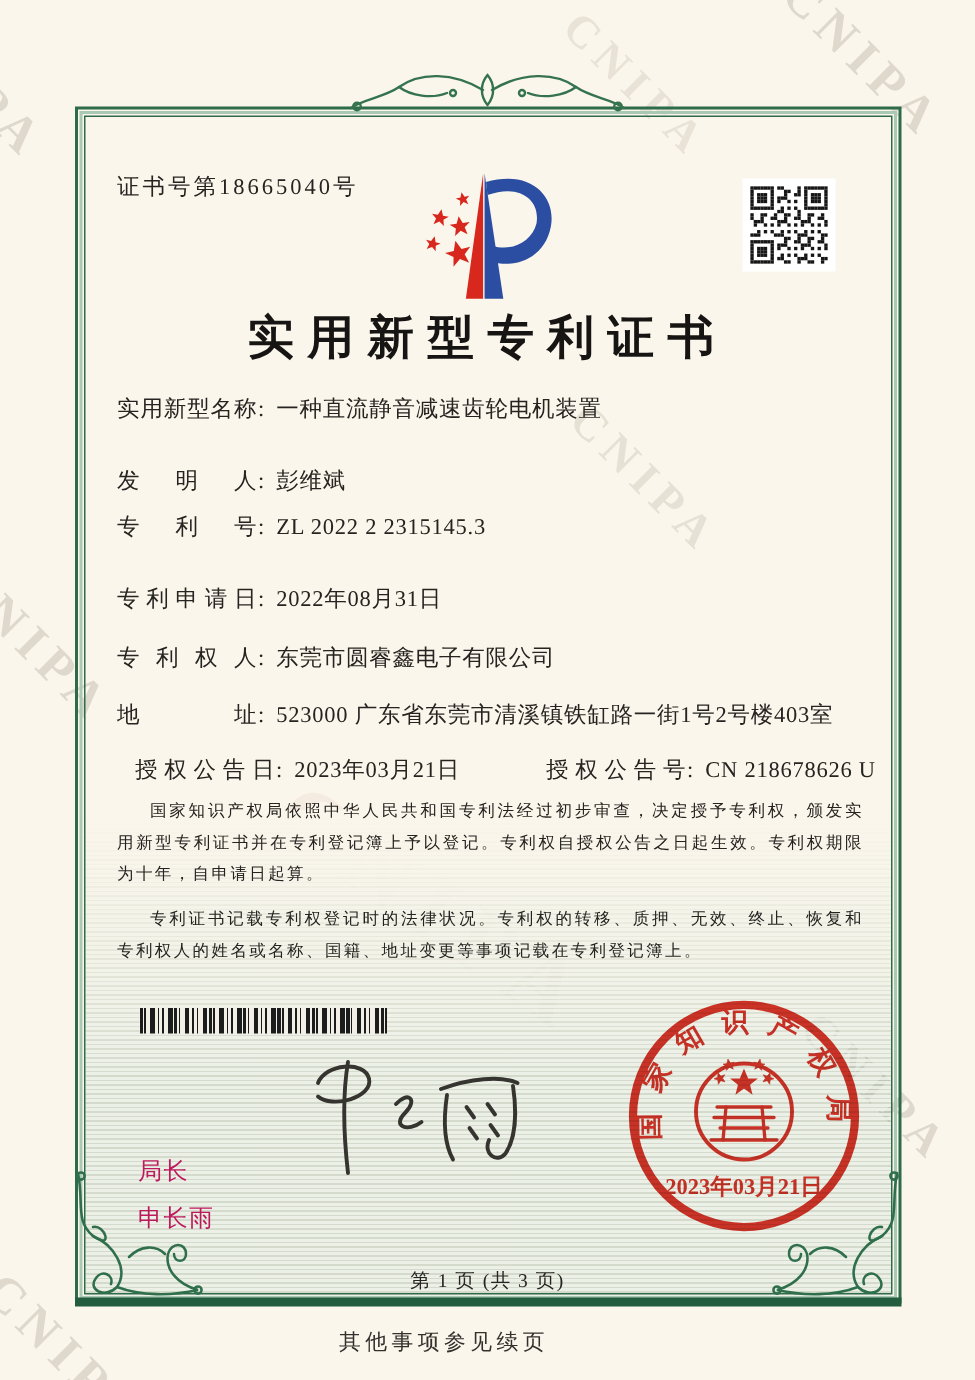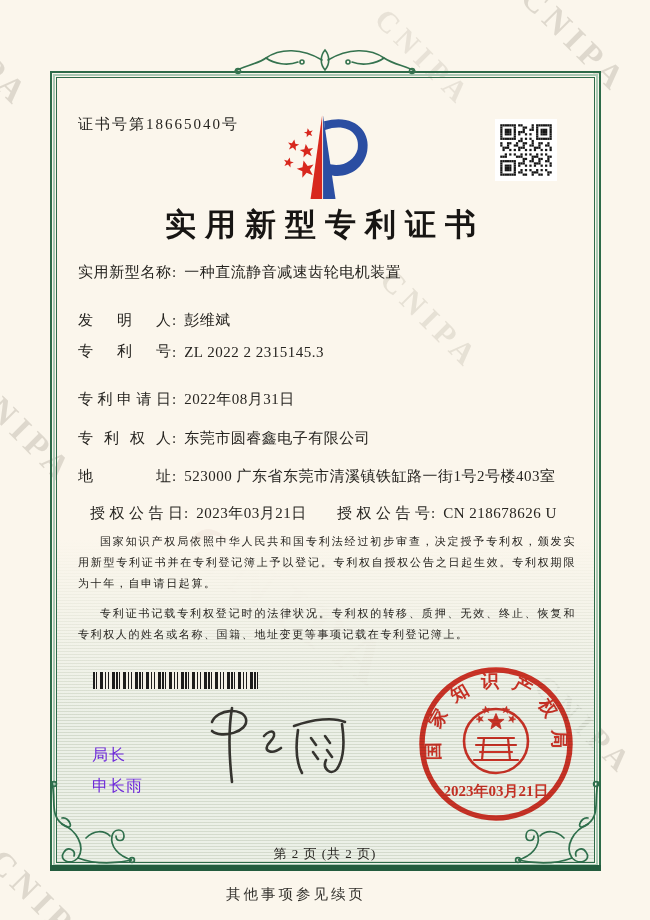--- a/index.html
+++ b/index.html
@@ -45,37 +45,37 @@
   .title{
     position:absolute; left:0; top:204px; width:650px; text-align:center;
     font-size:31px; font-weight:bold; letter-spacing:9px; color:#171513; z-index:5;
   }
   .field{position:absolute; left:78px; font-size:15px; z-index:5; white-space:nowrap;}
   .field .lbl{display:inline-block; width:93px; text-align:justify; text-align-last:justify; vertical-align:bottom;}
   .field .colon{margin:0 8px 0 1px;}
   .field .val{letter-spacing:0.5px;}
   .field.f0{top:263px;} .field.f1{top:311px;} .field.f2{top:342px;}
   .field.f3{top:390px;} .field.f4{top:429px;} .field.f5{top:467px;} .field.f6{top:504px;margin-left:12px;}
-  .grant-group{position:absolute; left:247px; top:0;}
+  .grant-group{position:absolute; left:274px; top:0;}
   .grant-group .lbl2{display:inline-block; width:93px; text-align:justify; text-align-last:justify;}
   .paras{position:absolute; left:78px; top:531px; width:498px; z-index:5;}
   .paras p{
     margin:0 0 9px 0; font-size:11px; line-height:21px; text-indent:2em;
     letter-spacing:1.6px; text-align:justify; color:#25231f;
   }
   .barcode{
     position:absolute; left:93px; top:672px; width:165px; height:17px; z-index:5;
     background:repeating-linear-gradient(90deg,
       #1c1c1c 0 2px, #f2efe6 2px 3px, #1c1c1c 3px 4px, #f2efe6 4px 7px,
       #1c1c1c 7px 10px, #f2efe6 10px 12px, #1c1c1c 12px 13px, #f2efe6 13px 15px,
       #1c1c1c 15px 16px, #f2efe6 16px 19px, #1c1c1c 19px 22px, #f2efe6 22px 23px);
   }
   .signer{
-    position:absolute; left:92px; top:745px; z-index:5;
-    font-family:Liberation Sans, sans-serif; font-size:16px; color:#6d28d9;
+    position:absolute; left:92px; top:771px; z-index:5;
+    font-family:Liberation Sans, sans-serif; font-size:16px; color:#be185d;
   }
   .signer div{margin-bottom:10px; letter-spacing:1px;}
   .signature{position:absolute; left:198px; top:698px; z-index:5;}
   .seal{position:absolute; left:416px; top:664px; z-index:6; mix-blend-mode:multiply; opacity:0.94;}
   .seal text{font-family:"Liberation Serif","DejaVu Serif",serif;}
   .page-footer{
     position:absolute; left:0; top:845px; width:650px; text-align:center;
     font-size:13px; letter-spacing:1px; z-index:5;
   }
   .bottom-note{
@@ -460,16 +460,16 @@
         <path d="M60,81 L100,81" fill="none"></path>
         <path d="M64,88 L96,88" fill="none"></path>
         <path d="M58,96 L102,96" fill="none"></path>
         <path d="M68,74 L66,96" fill="none"></path>
         <path d="M92,74 L94,96" fill="none"></path>
       </g>
     </g>
     <text x="80" y="132" text-anchor="middle" font-size="15" font-weight="bold" fill="#d7281c">2023年03月21日</text>
   </svg>
 
-  <div class="page-footer">第 2 页 (共 2 页)</div>
+  <div class="page-footer">第 1 页 (共 3 页)</div>
   <div class="bottom-note">其他事项参见续页</div>
 
 </div>
 
 </body></html>

